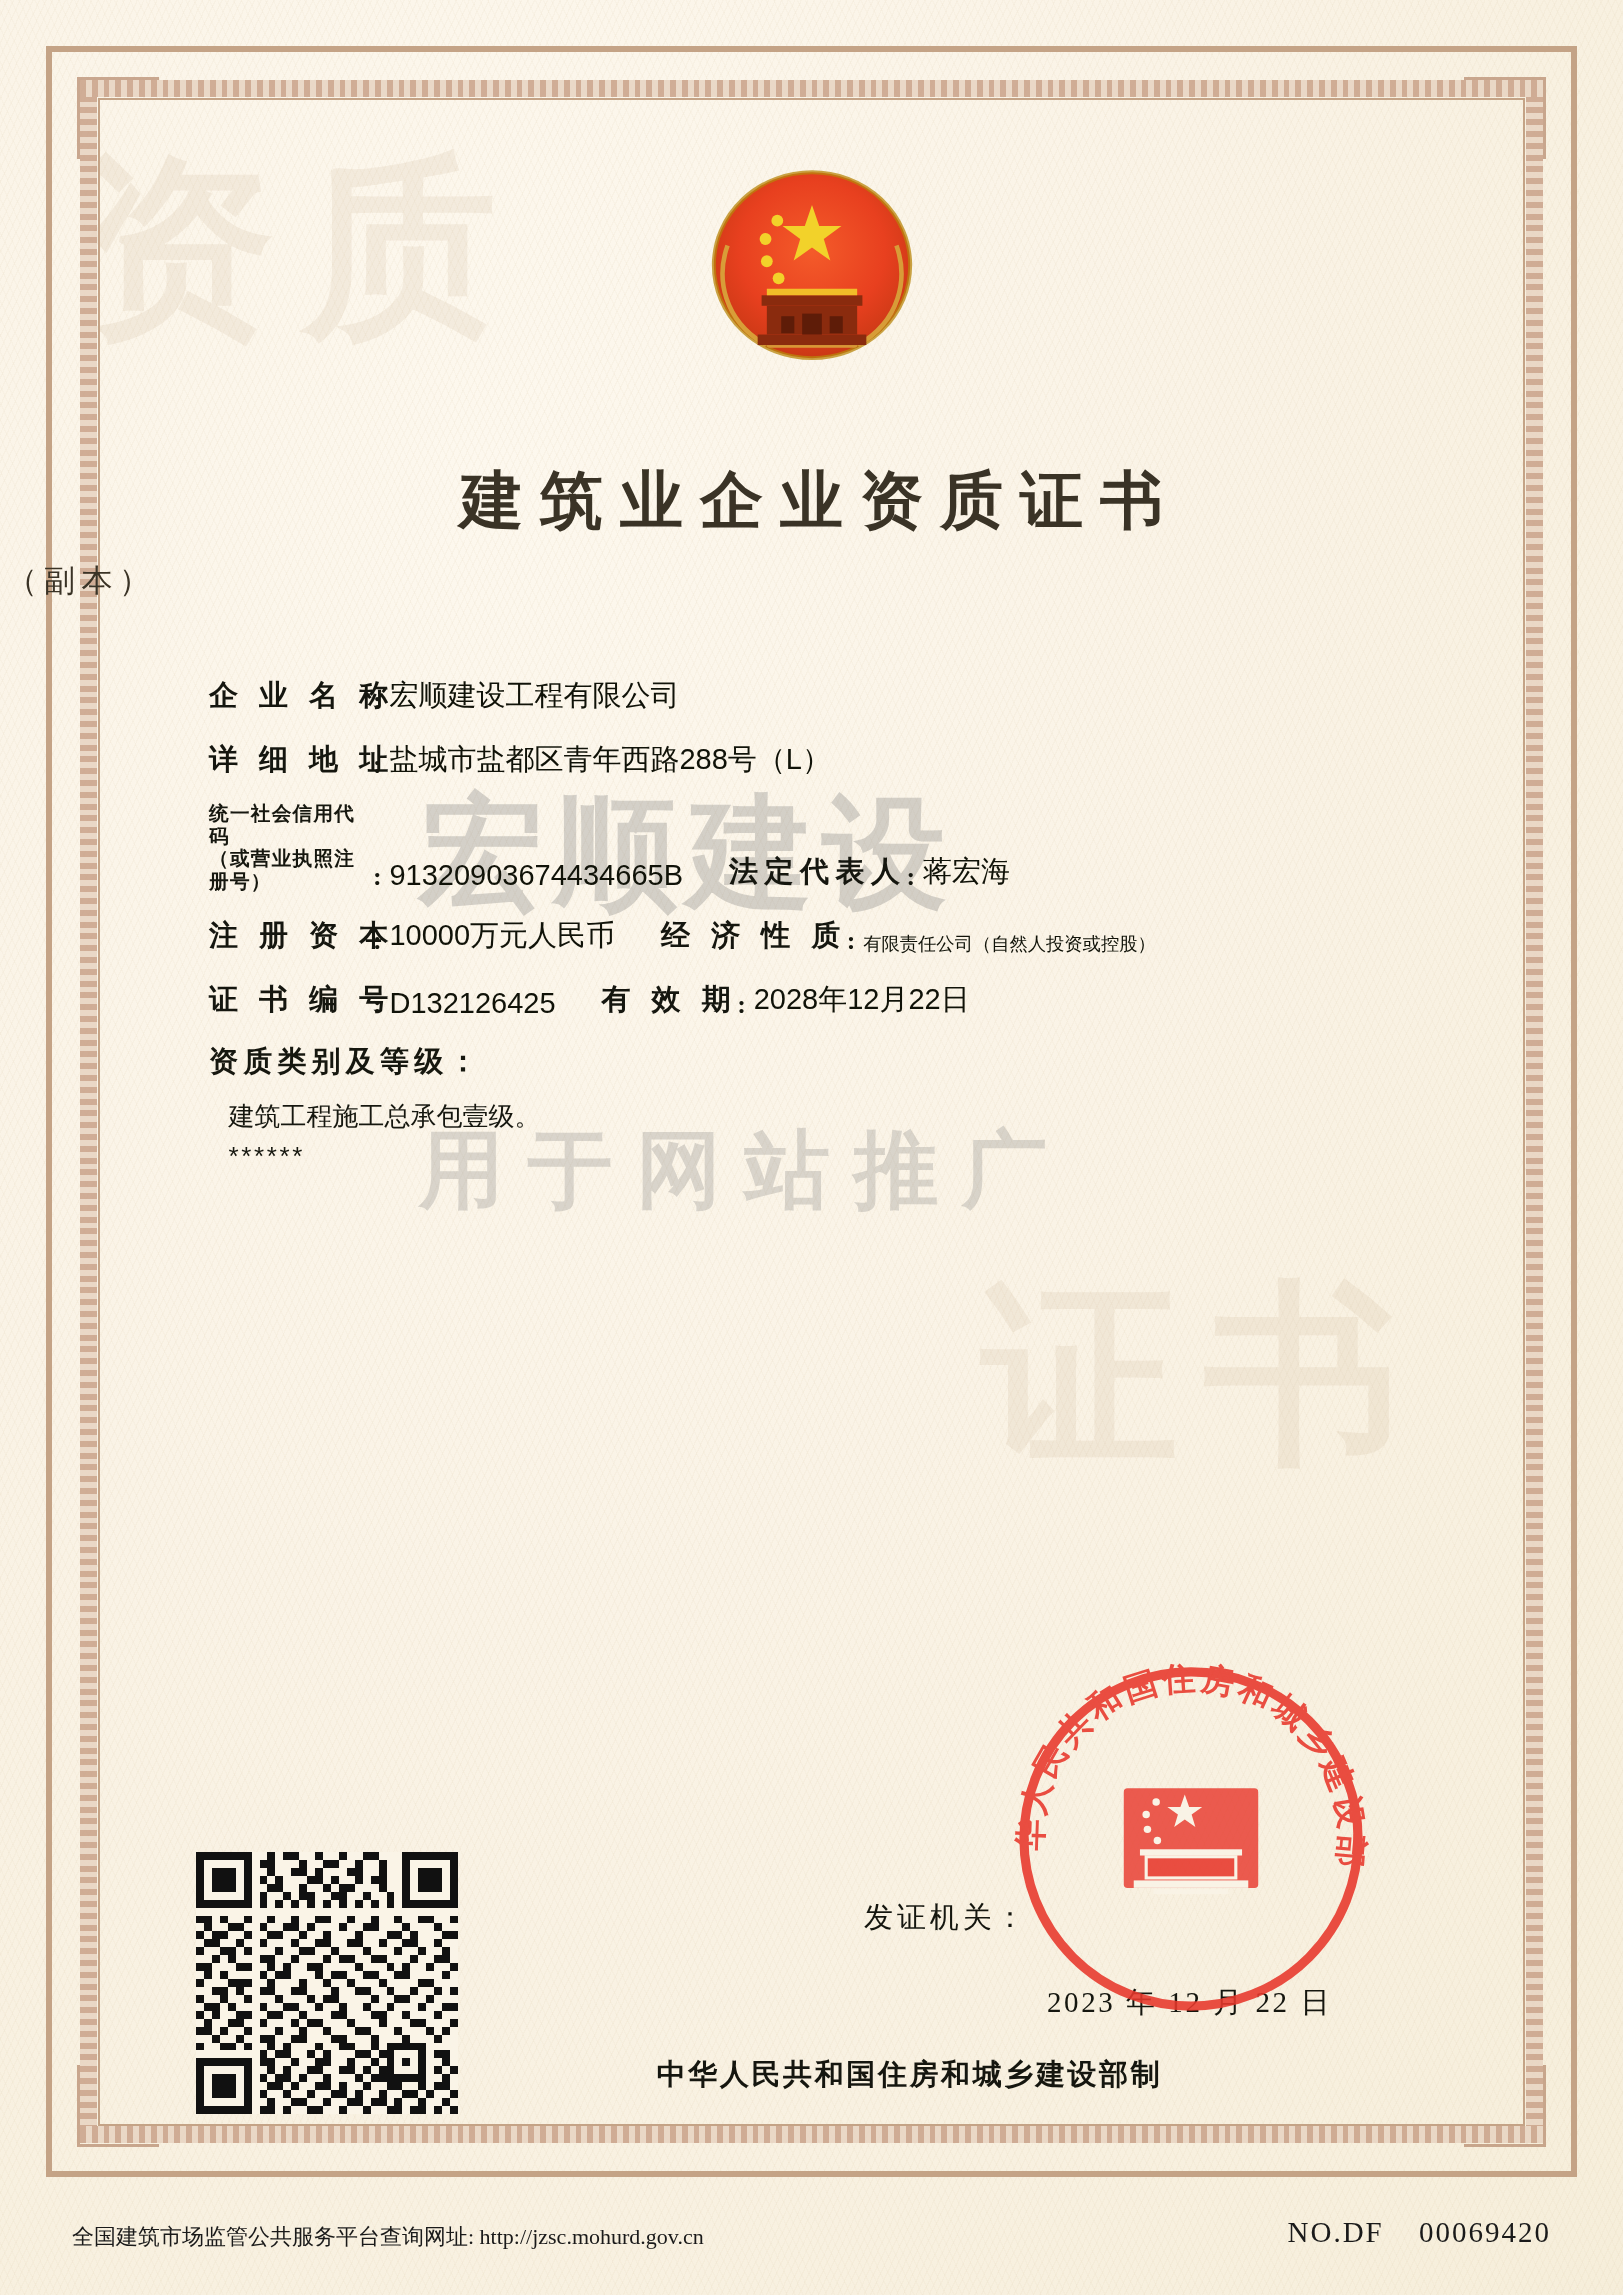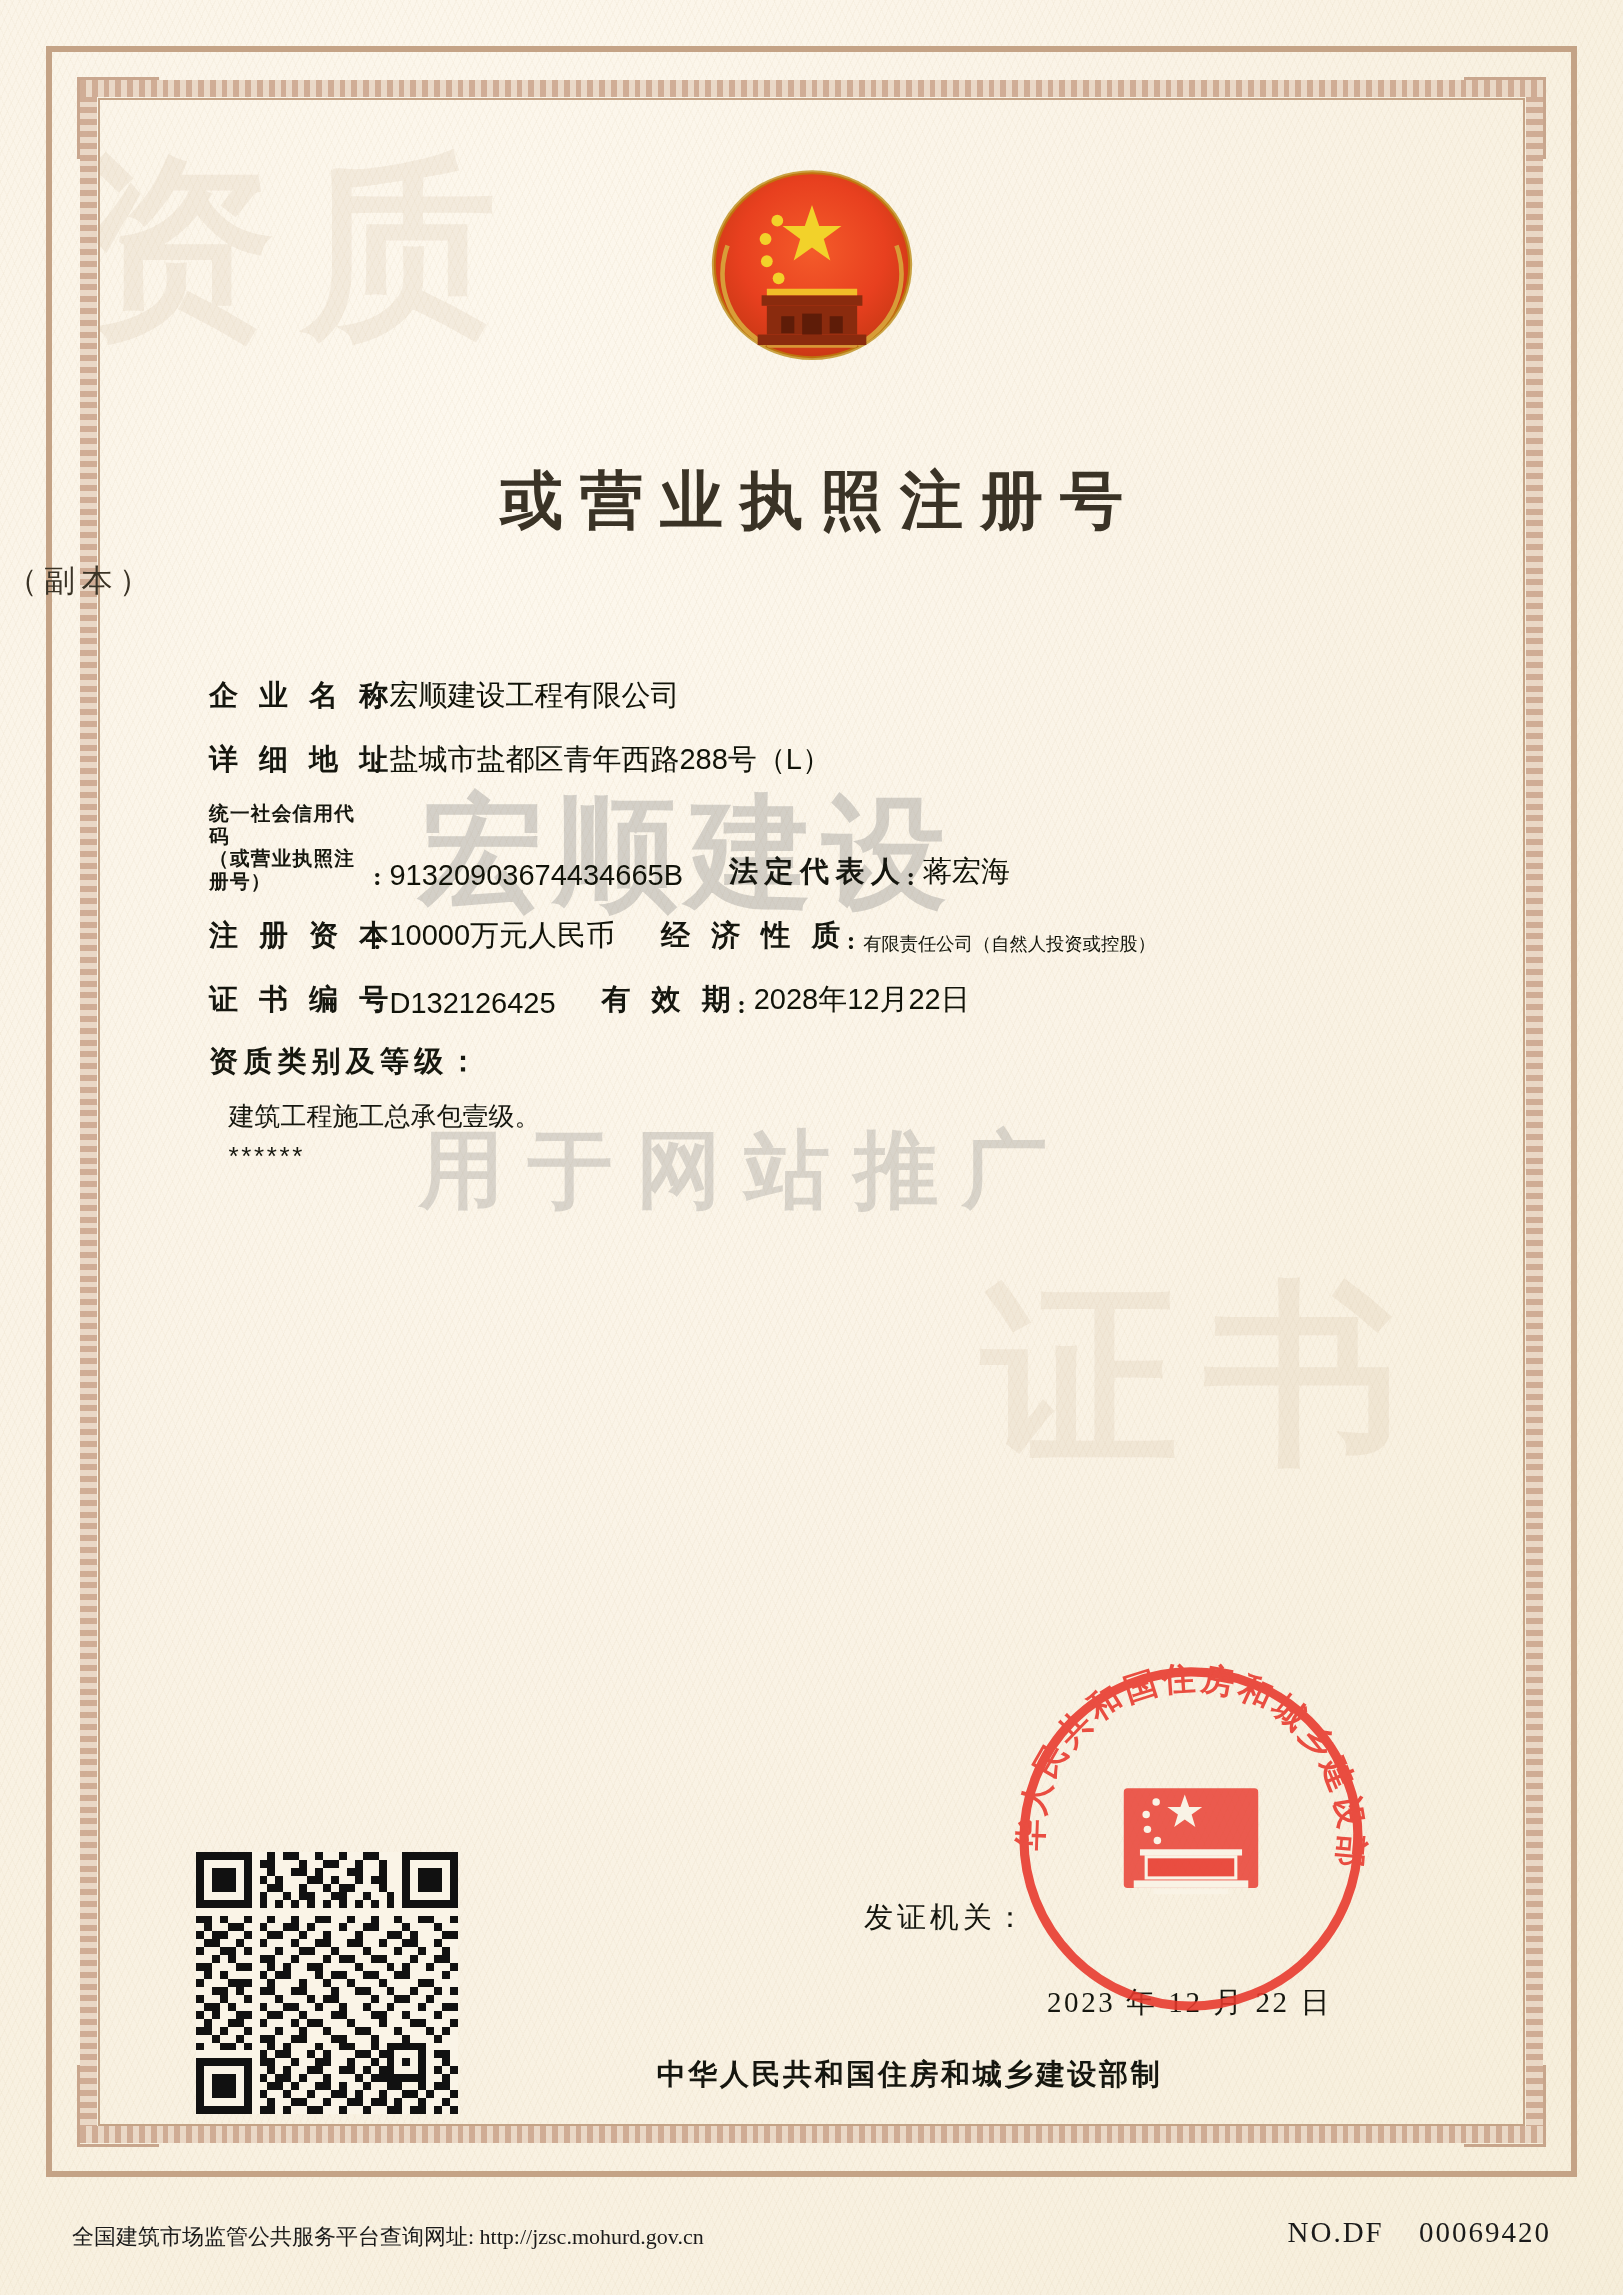--- a/index.html
+++ b/index.html
@@ -328,21 +328,21 @@
         <rect x="96" y="186" width="138" height="10"></rect>
       </g>
       <g fill="#5e1c08">
         <rect x="150" y="224" width="30" height="32"></rect>
         <rect x="118" y="228" width="20" height="26"></rect>
         <rect x="192" y="228" width="20" height="26"></rect>
       </g>
     </svg>
   </div>
 
-  <div class="title">或营业执照注册号</div>
+  <div class="title">建筑业企业资质证书</div>
   <div class="subtitle">（副本）</div>
 
   <div class="watermark wm1">宏顺建设</div>
   <div class="watermark wm2">用于网站推广</div>
 
   <div class="fields">
 
     <div class="row">
       <span class="lbl spread-4">企 业 名 称</span>
       <span class="colon">:</span>

